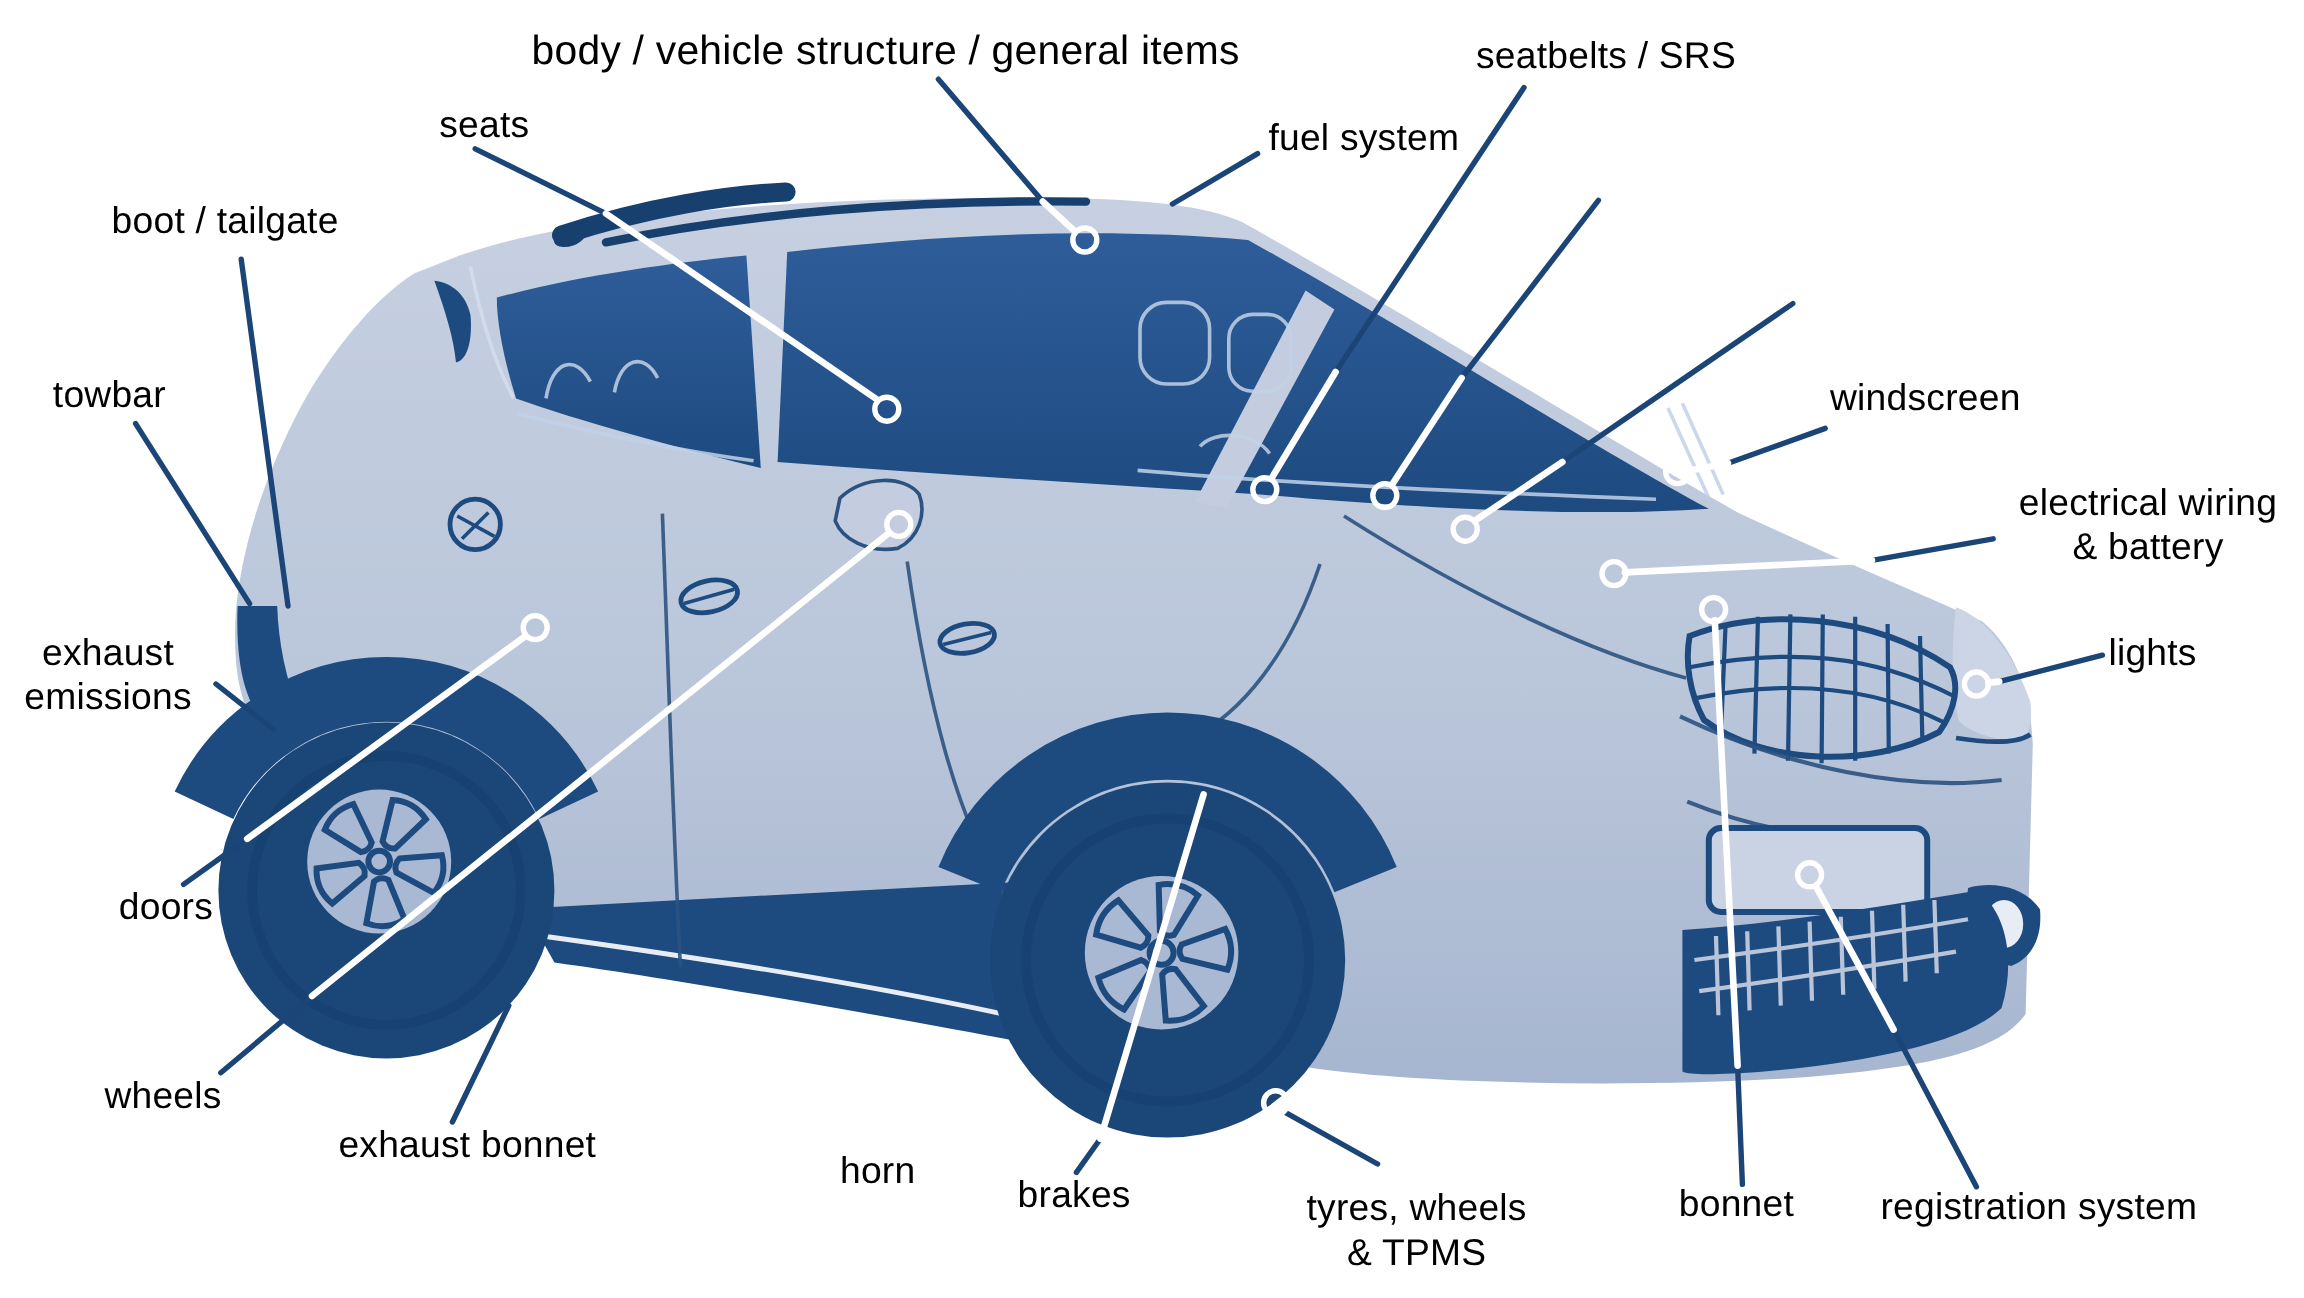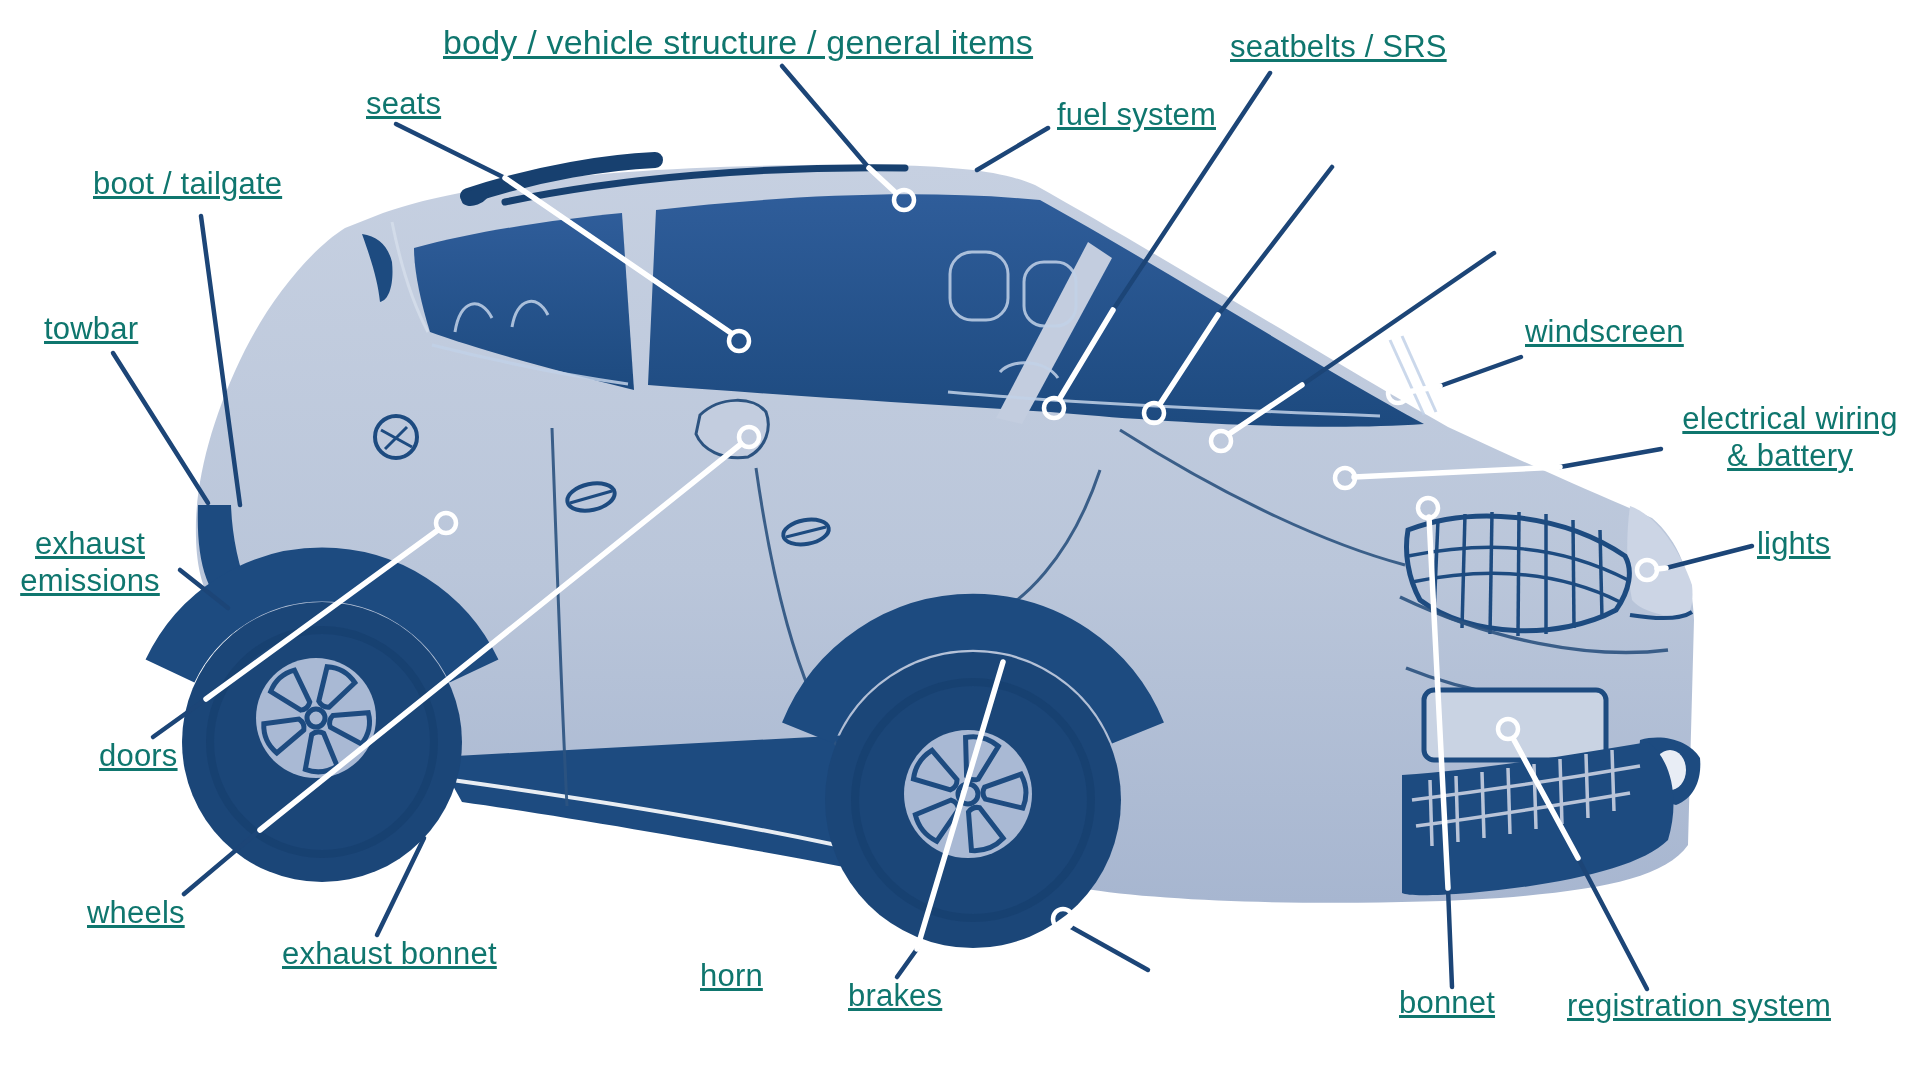--- a/index.html
+++ b/index.html
@@ -5,24 +5,23 @@
   html,body{margin:0;padding:0;background:#ffffff;}
   .stage{
     position:relative;width:1920px;height:1082px;background:#ffffff;overflow:hidden;
     font-family:"Liberation Sans", sans-serif;
   }
   .stage svg{position:absolute;left:0;top:0;}
   .lbl{
     position:absolute;
     font-size:31px;
     line-height:1.18;
-    color:#0f766e;
+    color:#000000;
     white-space:pre-line;
     letter-spacing:.2px;
-    text-decoration:underline;
   }
   .lbl.big{font-size:34px;}
   .lbl.center{text-align:center;}
 </style>
 </head>
 <body>
 
 <div class="stage">
 
   <svg width="1920" height="1082" viewBox="0 0 1920 1082">
@@ -281,16 +280,18 @@
   <div class="lbl" style="left:1757px;top:526px;">lights</div>
   <div class="lbl" style="left:93px;top:166px;">boot / tailgate</div>
   <div class="lbl" style="left:44px;top:311px;">towbar</div>
   <div class="lbl center" style="left:0px;top:526px;width:180px;">exhaust
 emissions</div>
   <div class="lbl" style="left:61px;top:738px;margin-left:38px;">doors</div>
   <div class="lbl" style="left:87px;top:895px;">wheels</div>
   <div class="lbl" style="left:282px;top:936px;">exhaust bonnet</div>
   <div class="lbl" style="left:700px;top:958px;">horn</div>
   <div class="lbl" style="left:848px;top:978px;">brakes</div>
+  <div class="lbl center" style="left:1078px;top:989px;width:205px;">tyres, wheels
+&amp; TPMS</div>
   <div class="lbl" style="left:1399px;top:985px;">bonnet</div>
   <div class="lbl" style="left:1567px;top:988px;">registration system</div>
 
 </div>
 
 </body></html>

